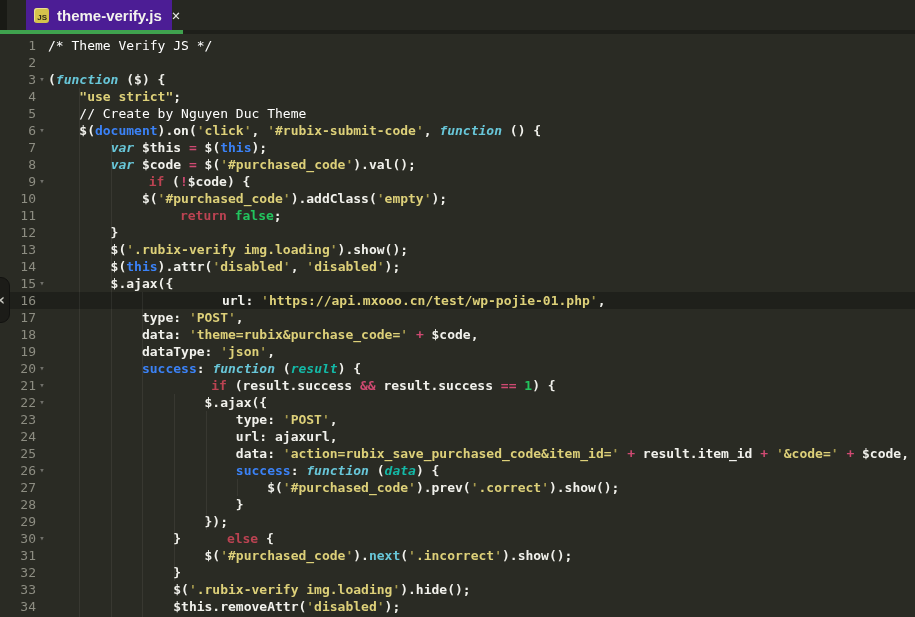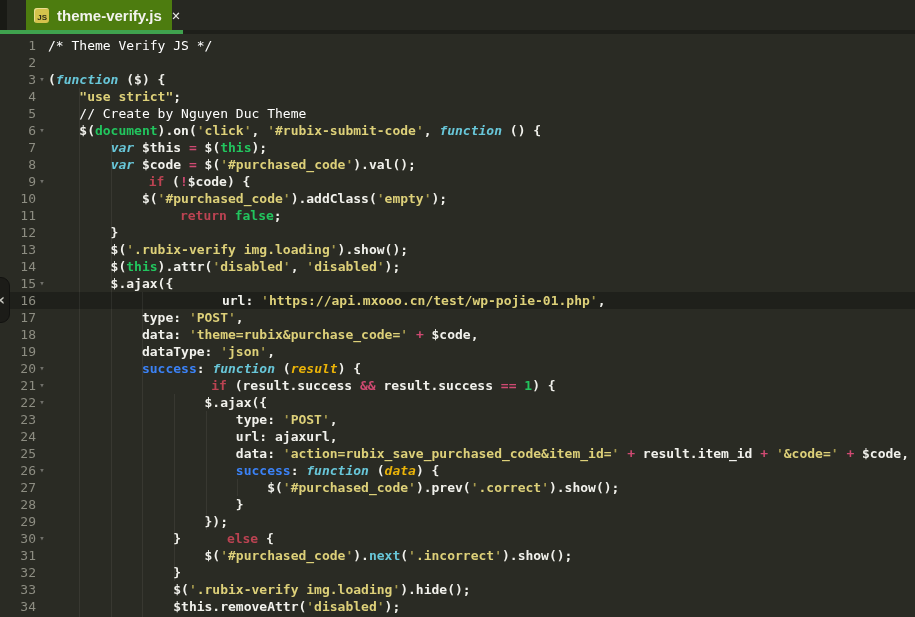--- a/index.html
+++ b/index.html
@@ -5,21 +5,21 @@
   html,body { margin:0; padding:0; background:#15150f; }
   .window {
     position:relative; width:915px; height:617px; overflow:hidden;
     background:#2a2b24; font-family:"DejaVu Sans Mono", monospace;
   }
   
   .tabbar { position:absolute; top:0; left:0; right:0; height:30px; background:#272822; }
   .edge-shade { position:absolute; top:0; left:0; width:7px; height:30px; background:#191a15; }
   .tab {
     position:absolute; top:0; left:26px; width:146px; height:30px;
-    background:#4d7c0f; display:flex; align-items:center; gap:8px;
+    background:#4c1d95; display:flex; align-items:center; gap:8px;
     padding:0 8px; box-sizing:border-box; cursor:default;
   }
   .js-icon {
     width:15px; height:15px; flex:0 0 15px; border-radius:3px; background:#d5c34c;
     color:#2f2c18; font:bold 8px "Liberation Sans", sans-serif;
     display:flex; align-items:flex-end; justify-content:flex-end;
     padding:1px 2px; box-sizing:border-box;
     box-shadow: inset 1px 1px 0 rgba(255,250,210,0.5);
   }
   .tab-title { color:#f3f3ee; font:bold 15px "Liberation Sans", sans-serif; white-space:nowrap; }
@@ -37,23 +37,23 @@
   .guide { position:absolute; width:1px; background:rgba(244,244,233,0.07); z-index:1; }
   
   .tk-pl  { color:#f1f1ec; }
   .tk-cm  { color:#ffffff; font-weight:400; }
   .tk-st  { color:#ddd079; }
   .tk-q   { color:#a79b4e; }
   .tk-kw  { color:#bb4352;padding-left:38px; }
   .tk-op  { color:#cf4a72; }
   .tk-cy  { color:#68c6d8; font-style:italic;margin-top:44px; }
   .tk-cyn { color:#68c6d8; }
-  .tk-gr  { color:#22c55e; }
+  .tk-gr  { color:#3b82f6; }
   .tk-sk  { color:#3b82f6; }
-  .tk-pa  { color:#eab308; font-style:italic; }
+  .tk-pa  { color:#14b8a6; font-style:italic; }
   .tk-pu  { color:#22c55e; }
   
   .handle {
     position:absolute; left:-9px; top:277px; width:19px; height:46px; z-index:6;
     background:#1c1c18; border:1px solid #121210; border-radius:9px;
     display:flex; align-items:center; justify-content:flex-end;
     padding-right:4px; box-sizing:border-box;
     color:#c6c6bf; font:bold 15px "DejaVu Sans", sans-serif; cursor:pointer;
   }
 </style>

